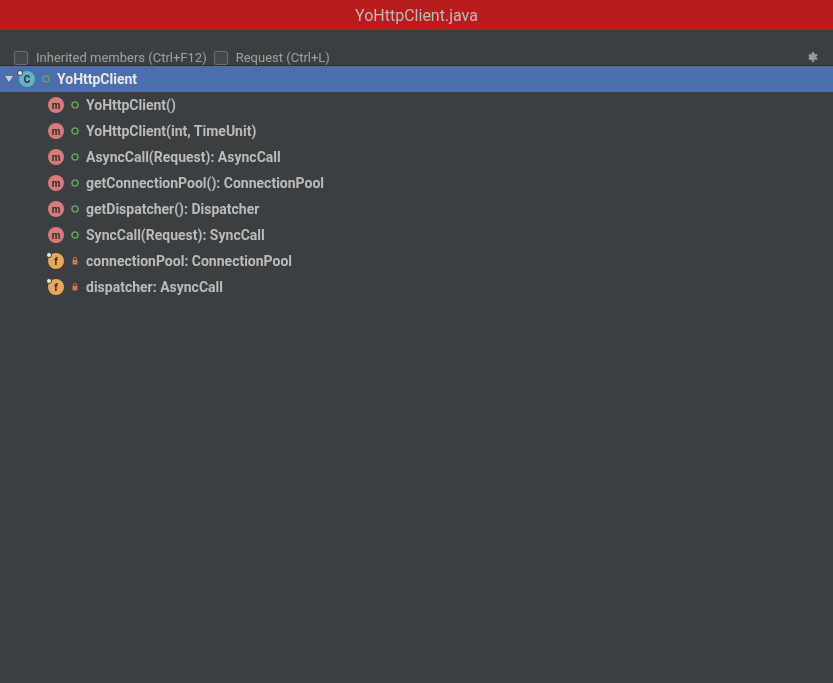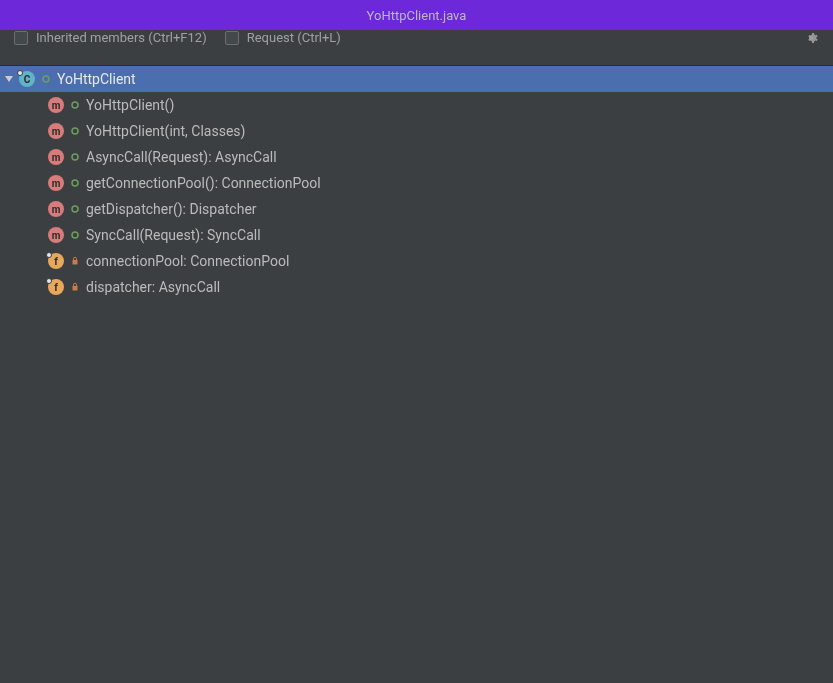--- a/index.html
+++ b/index.html
@@ -15,30 +15,30 @@
       color: #bbbbbb;
       overflow: hidden;
       display: flex;
       flex-direction: column;
     }
     .titlebar {
       height: 30px;
       display: flex;
       align-items: center;
       justify-content: center;
-      background: #6d28d9;
+      background: #b91c1c;
       color: #bbbbbb;
-      font-size: 13px;
+      font-size: 16px;
     }
     .toolbar {
       height: 36px;
       display: flex;
-      align-items: flex-start;
+      align-items: flex-end;
       padding: 0 14px;
-      gap: 18px;
+      gap: 7px;
       border-bottom: 1px solid #2b2b2b;
       background: #3c3f41;
     }
     .checkbox-item {
       display: flex;
       align-items: center;
       gap: 8px;
       color: #a0a0a0;
       font-size: 13px;
       cursor: pointer;
@@ -128,20 +128,21 @@
       flex-shrink: 0;
     }
     .vis-icon.public {
       color: #6a9e5c;
     }
     .vis-icon.private {
       color: #c97b4a;
     }
     .member-label {
       color: #bbbbbb;
+      font-weight: bold;
     }
     .selected .member-label {
       color: #e8e8e8;
     }
   </style>
 </head>
 <body>
 
 <div class="titlebar">
   <span>YoHttpClient.java</span>
@@ -193,21 +194,21 @@
         </span>
         <span class="member-label">YoHttpClient()</span>
       </div>
       <div class="tree-row child">
         <span class="type-badge method">m</span>
         <span class="vis-icon public">
           <svg width="10" height="10" viewBox="0 0 10 10">
             <circle cx="5" cy="5" r="3" fill="none" stroke="currentColor" stroke-width="1.5"></circle>
           </svg>
         </span>
-        <span class="member-label">YoHttpClient(int, Classes)</span>
+        <span class="member-label">YoHttpClient(int, TimeUnit)</span>
       </div>
       <div class="tree-row child">
         <span class="type-badge method">m</span>
         <span class="vis-icon public">
           <svg width="10" height="10" viewBox="0 0 10 10">
             <circle cx="5" cy="5" r="3" fill="none" stroke="currentColor" stroke-width="1.5"></circle>
           </svg>
         </span>
         <span class="member-label">AsyncCall(Request): AsyncCall</span>
       </div>

